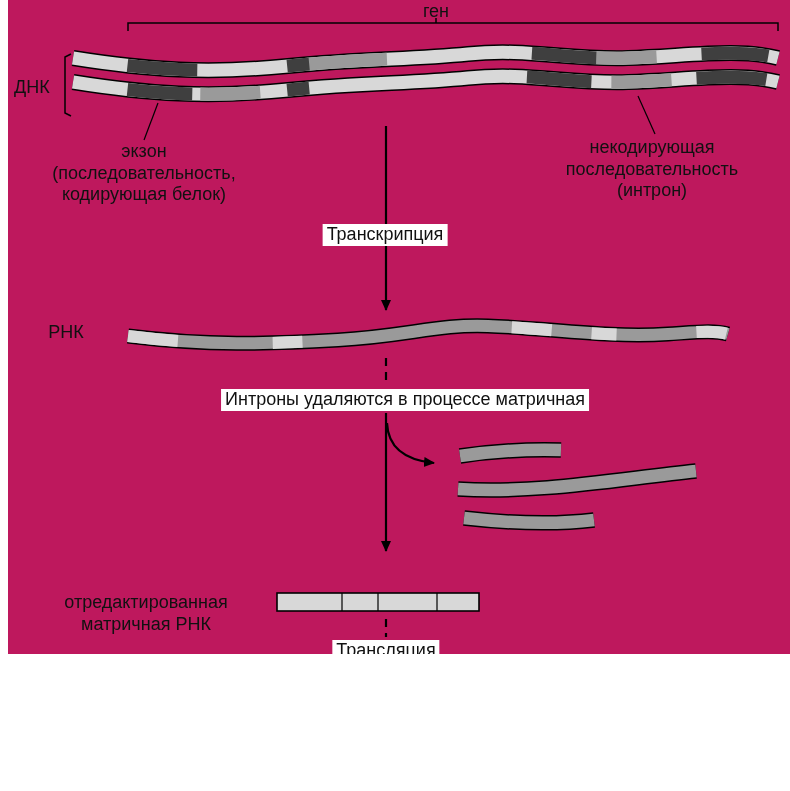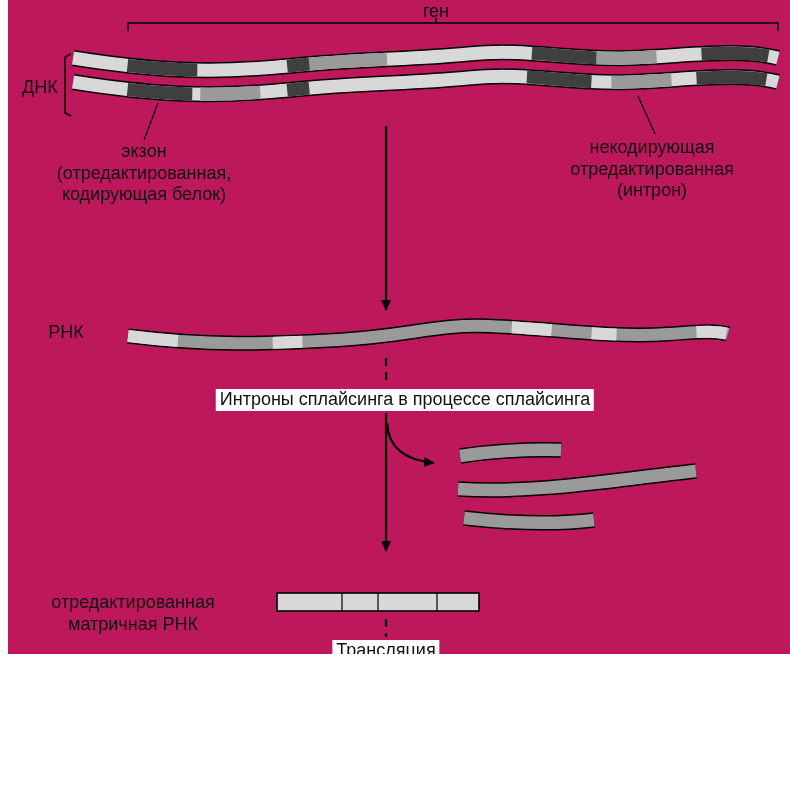--- a/index.html
+++ b/index.html
@@ -69,35 +69,36 @@
 
     <circle cx="325" cy="729" r="11" stroke-width="1.6" fill="#bdbdbd" stroke="#000000"></circle>
     <circle cx="356" cy="718" r="11" stroke-width="1.6" fill="#bdbdbd" stroke="#000000"></circle>
     <circle cx="390" cy="719" r="11" stroke-width="1.6" fill="#bdbdbd" stroke="#000000"></circle>
     <circle cx="369" cy="746" r="10.5" stroke-width="1.6" fill="#bdbdbd" stroke="#000000"></circle>
     <circle cx="409" cy="743" r="11" stroke-width="1.6" fill="#bdbdbd" stroke="#000000"></circle>
   </svg>
 
   <div class="label centered" style="left:428px;top:1px;">ген</div>
 
-  <div class="label" style="left:14px;top:77px;">ДНК</div>
+  <div class="label" style="left:6px;top:77px;">ДНК</div>
 
   <div class="label centered" style="left:136px;top:141px;">экзон
-(отредактированная,
+(последовательность,
 кодирующая белок)</div>
 
   <div class="label centered" style="left:644px;top:137px;">некодирующая
-отредактированная
+последовательность
 (интрон)</div>
 
+  <div class="label centered onarrow" style="left:377px;top:224px;">Транскрипция</div>
 
   <div class="label centered" style="left:58px;top:322px;">РНК</div>
 
-  <div class="label centered onarrow" style="left:397px;top:389px;">Интроны сплайсинга в процессе сплайсинга</div>
+  <div class="label centered onarrow" style="left:397px;top:389px;">Интроны удаляются в процессе матричная</div>
 
-  <div class="label centered" style="left:125px;top:592px;">отредактированная
+  <div class="label centered" style="left:138px;top:592px;">отредактированная
 матричная РНК</div>
 
   <div class="label centered onarrow" style="left:378px;top:640px;text-decoration:underline;">Трансляция</div>
 
   <div class="label centered" style="left:377px;top:765px;text-align:center;">Белок</div>
 
 </div>
 
 </body></html>

